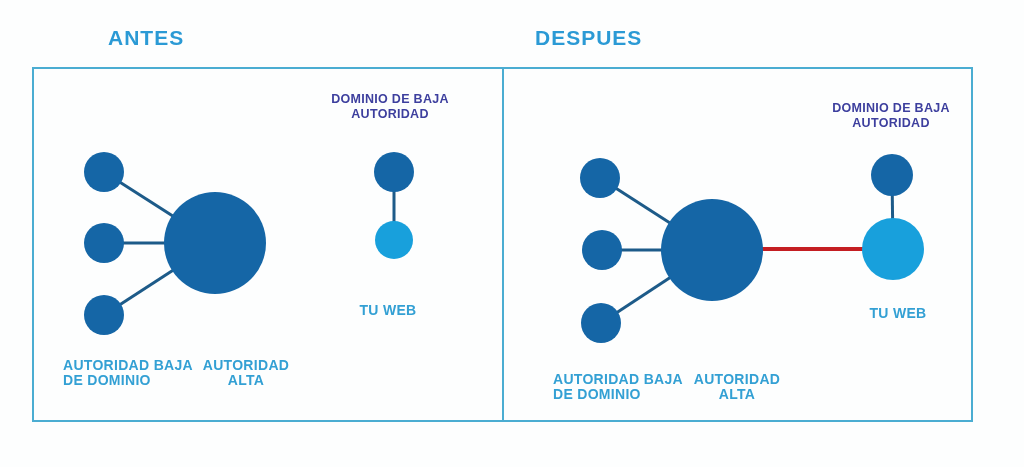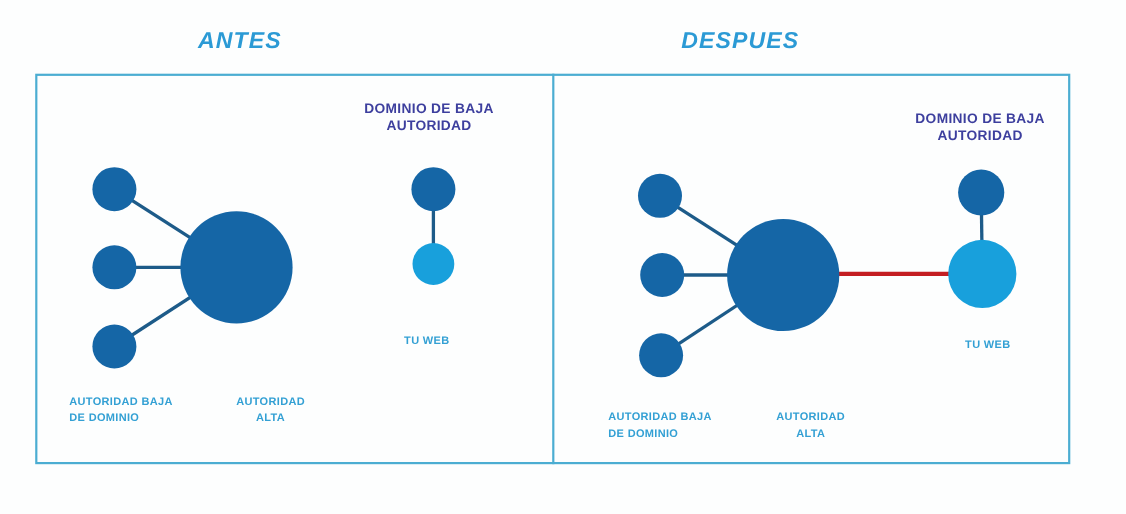--- a/index.html
+++ b/index.html
@@ -5,47 +5,45 @@
   html,body{margin:0;padding:0;background:#ffffff;}
   #canvas{
     position:relative;
     width:1024px;height:467px;
     background:#fdfefe;
     overflow:hidden;
     font-family:"Liberation Sans","DejaVu Sans",sans-serif;
   }
   .title{
     position:absolute;top:26px;width:220px;
-    text-align:center;
     font-size:21px;font-weight:bold;letter-spacing:1px;
     color:var(--title_blue);
-    font-style:italic;
   }
   #title-before{left:108px;}
-  #title-after{left:563px;}
+  #title-after{left:535px;}
   .panel-box{
     position:absolute;left:32px;top:67px;
     width:941px;height:355px;
     border:2px solid var(--panel_border);
     box-sizing:border-box;
     background:transparent;
   }
   .panel-divider{
     position:absolute;left:502px;top:67px;
     width:2px;height:355px;
     background:var(--panel_border);
   }
   #diagram-svg{position:absolute;left:0;top:0;z-index:2;}
   #diagram-svg .edge{stroke:var(--edge_dark);stroke-width:3;fill:none;}
   #diagram-svg .red-edge{stroke:var(--red_accent);stroke-width:4;fill:none;}
   #diagram-svg .node-dark{fill:var(--node_dark);}
   #diagram-svg .node-light{fill:var(--node_light);}
   .lbl{
     position:absolute;z-index:3;
-    font-weight:bold;font-size:10px;line-height:15px;
+    font-weight:bold;font-size:14px;line-height:15px;
     letter-spacing:0.3px;
     color:var(--label_blue);
     white-space:nowrap;
   }
   .lbl.center{text-align:center;}
   .lbl.purple{color:var(--purple_label);font-size:12.5px;}
   .lbl.red{color:var(--red_accent);font-size:12px;letter-spacing:0.2px;}
 </style>
 </head>
 <body>

